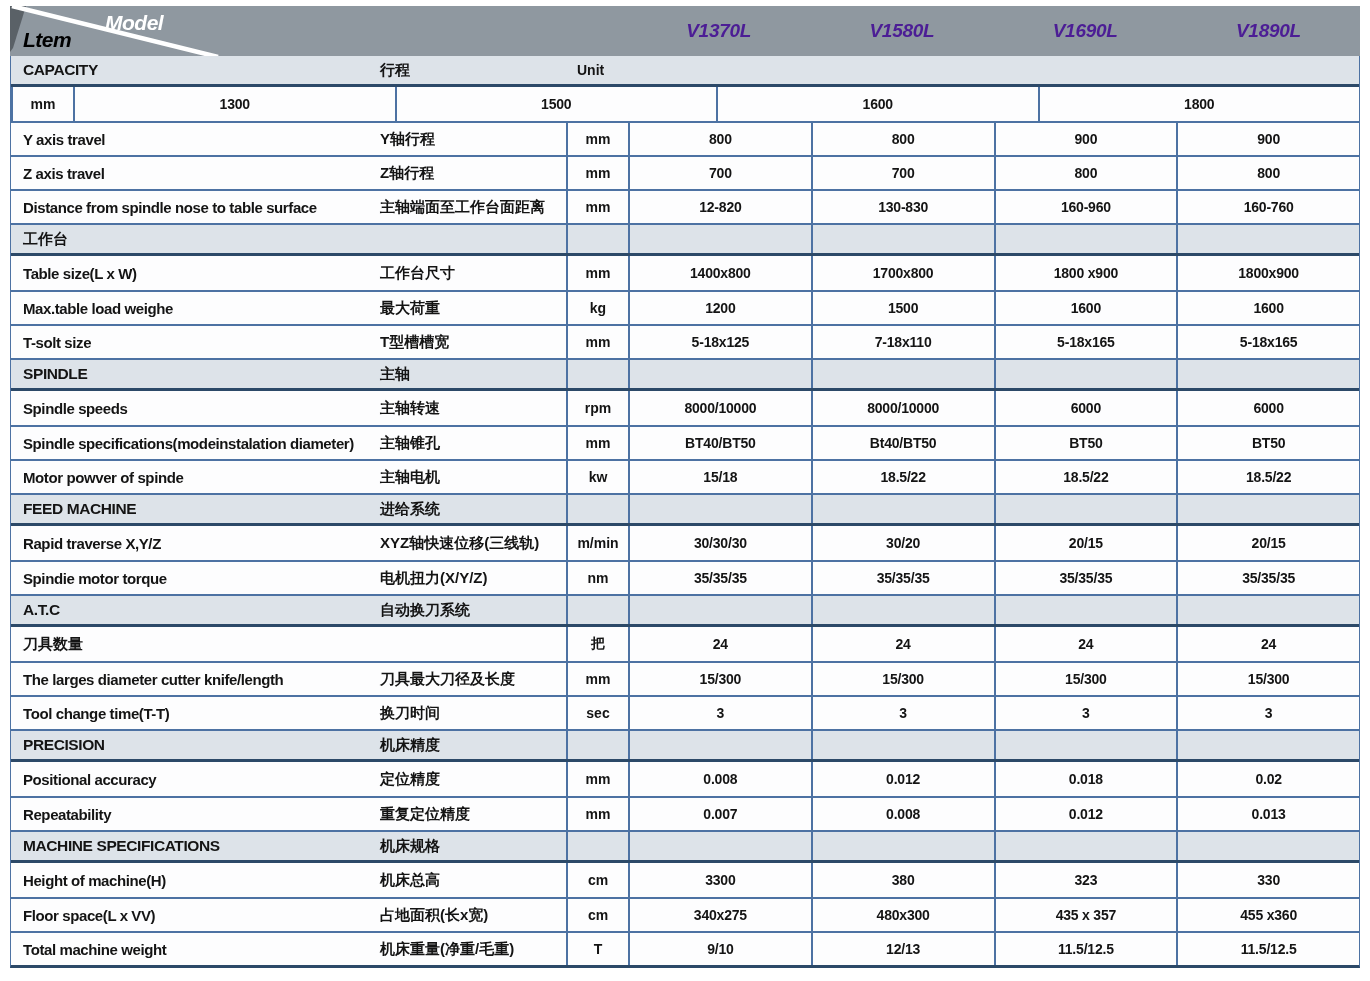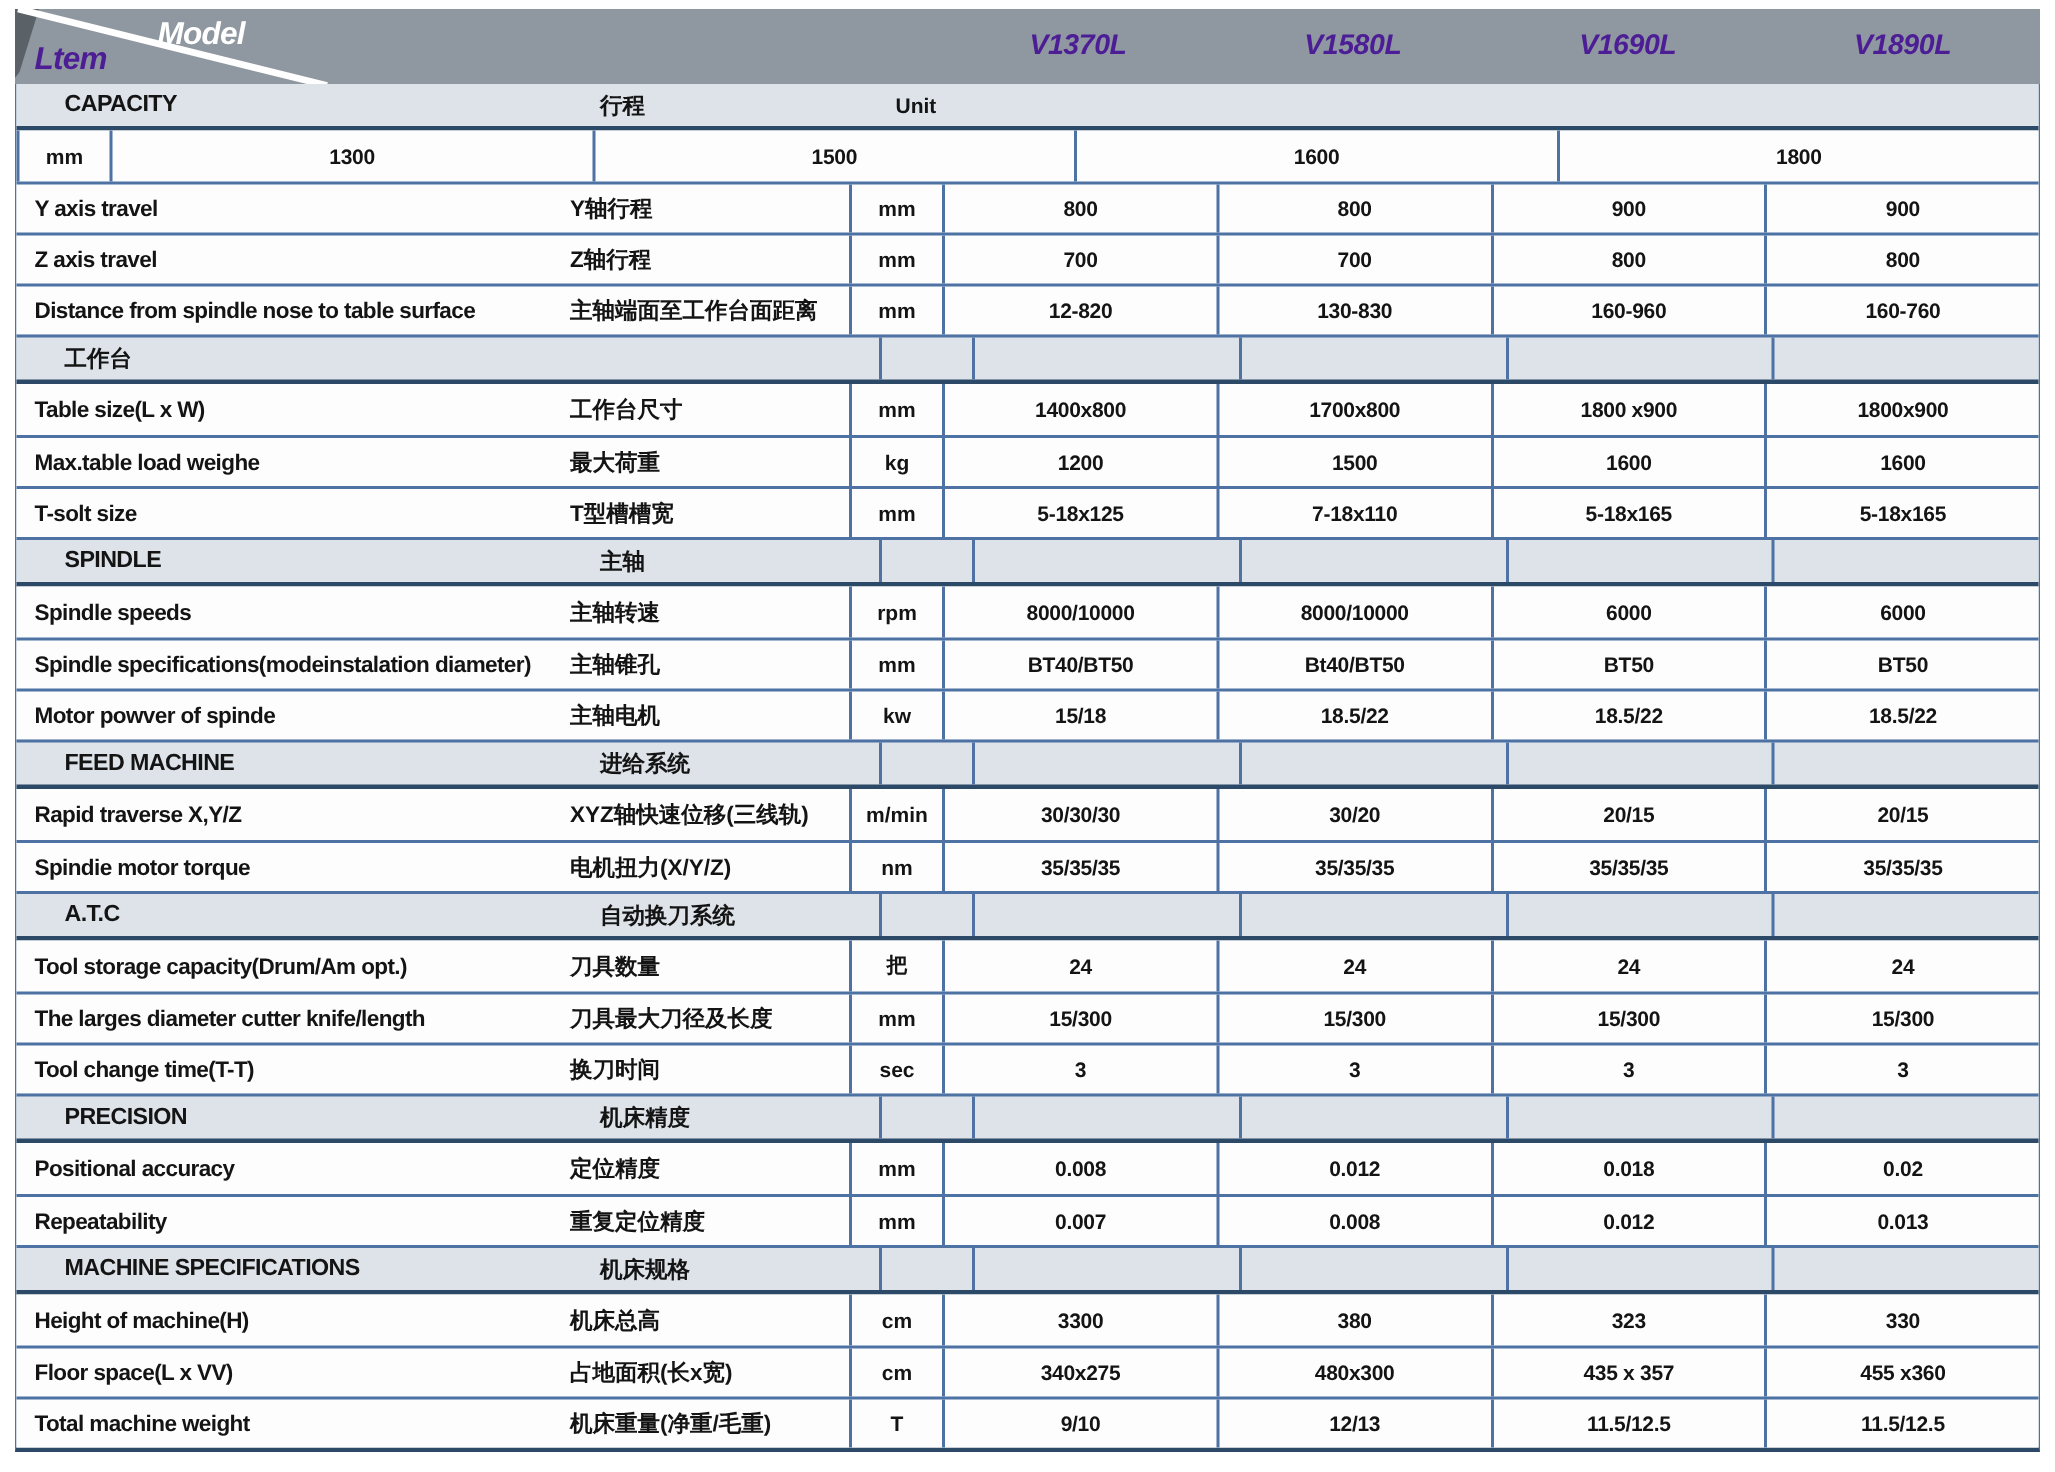--- a/index.html
+++ b/index.html
@@ -6,28 +6,28 @@
   body{width:1370px;height:981px;position:relative;overflow:hidden;
        font-family:"Liberation Sans", sans-serif;color:#141414;}
   #stage{position:absolute;left:0;top:0;width:1370px;height:981px;background:#fff;}
   #spec-table{position:absolute;left:10px;top:6px;width:1350px;}
 
   
   .hdr{display:flex;height:50px;background:#8f98a0;font-style:italic;}
   .corner{width:617px;position:relative;flex:none;}
   .corner svg{position:absolute;inset:0;}
   .corner-model{position:absolute;left:95px;top:5px;color:#fff;font-size:21px;font-weight:700;letter-spacing:-0.5px;}
-  .corner-item{position:absolute;left:13px;top:22px;color:#4c1d95;font-size:21px;font-weight:700;letter-spacing:-0.5px;}
+  .corner-item{position:absolute;left:13px;top:22px;color:#000000;font-size:21px;font-weight:700;letter-spacing:-0.5px;}
   .model-cell{flex:1;display:flex;align-items:center;justify-content:center;
               color:#4c1d95;font-size:19px;font-weight:700;letter-spacing:-0.3px;}
 
   
   #tbody{border-left:1px solid #4d72a3;border-right:1px solid #4d72a3;border-bottom:3px solid #2c4968;}
   .row{display:flex;box-sizing:border-box;align-items:stretch;}
-  .section-row{height:33px;background:#dde3e9;border-top:2px solid #4d72a3;border-bottom:3px solid #2c4968;padding-left:20px;}
+  .section-row{height:33px;background:#dde3e9;border-top:2px solid #4d72a3;border-bottom:3px solid #2c4968;}
   .section-row.first-section{height:31px;border-top:none;}
   .data-row{height:34px;background:#fdfdfe;}
   .data-row + .data-row{border-top:2px solid #4d72a3;}
 
   .cell{box-sizing:border-box;display:flex;align-items:center;}
   .item-cell{width:555px;flex:none;padding-left:12px;}
   .item-cell .en{flex:1;font-size:15px;font-weight:700;letter-spacing:-0.4px;}
   .item-cell .zh{width:186px;flex:none;font-size:15px;font-weight:700;}
   .unit-cell{width:62px;flex:none;justify-content:center;font-size:14px;font-weight:700;
              border-left:2px solid #4d72a3;}
@@ -236,21 +236,20 @@
             <span class="zh">自动换刀系统</span>
           </div>
           <div class="cell unit-cell"></div>
           <div class="cell value-cell"></div>
           <div class="cell value-cell"></div>
           <div class="cell value-cell"></div>
           <div class="cell value-cell"></div>
         </div>
         <div class="row data-row">
           <div class="cell item-cell">
-            <span class="en">Tool storage capacity(Drum/Am opt.)</span>
             <span class="zh">刀具数量</span>
           </div>
           <div class="cell unit-cell">把</div>
           <div class="cell value-cell">24</div>
           <div class="cell value-cell">24</div>
           <div class="cell value-cell">24</div>
           <div class="cell value-cell">24</div>
         </div>
         <div class="row data-row">
           <div class="cell item-cell">

